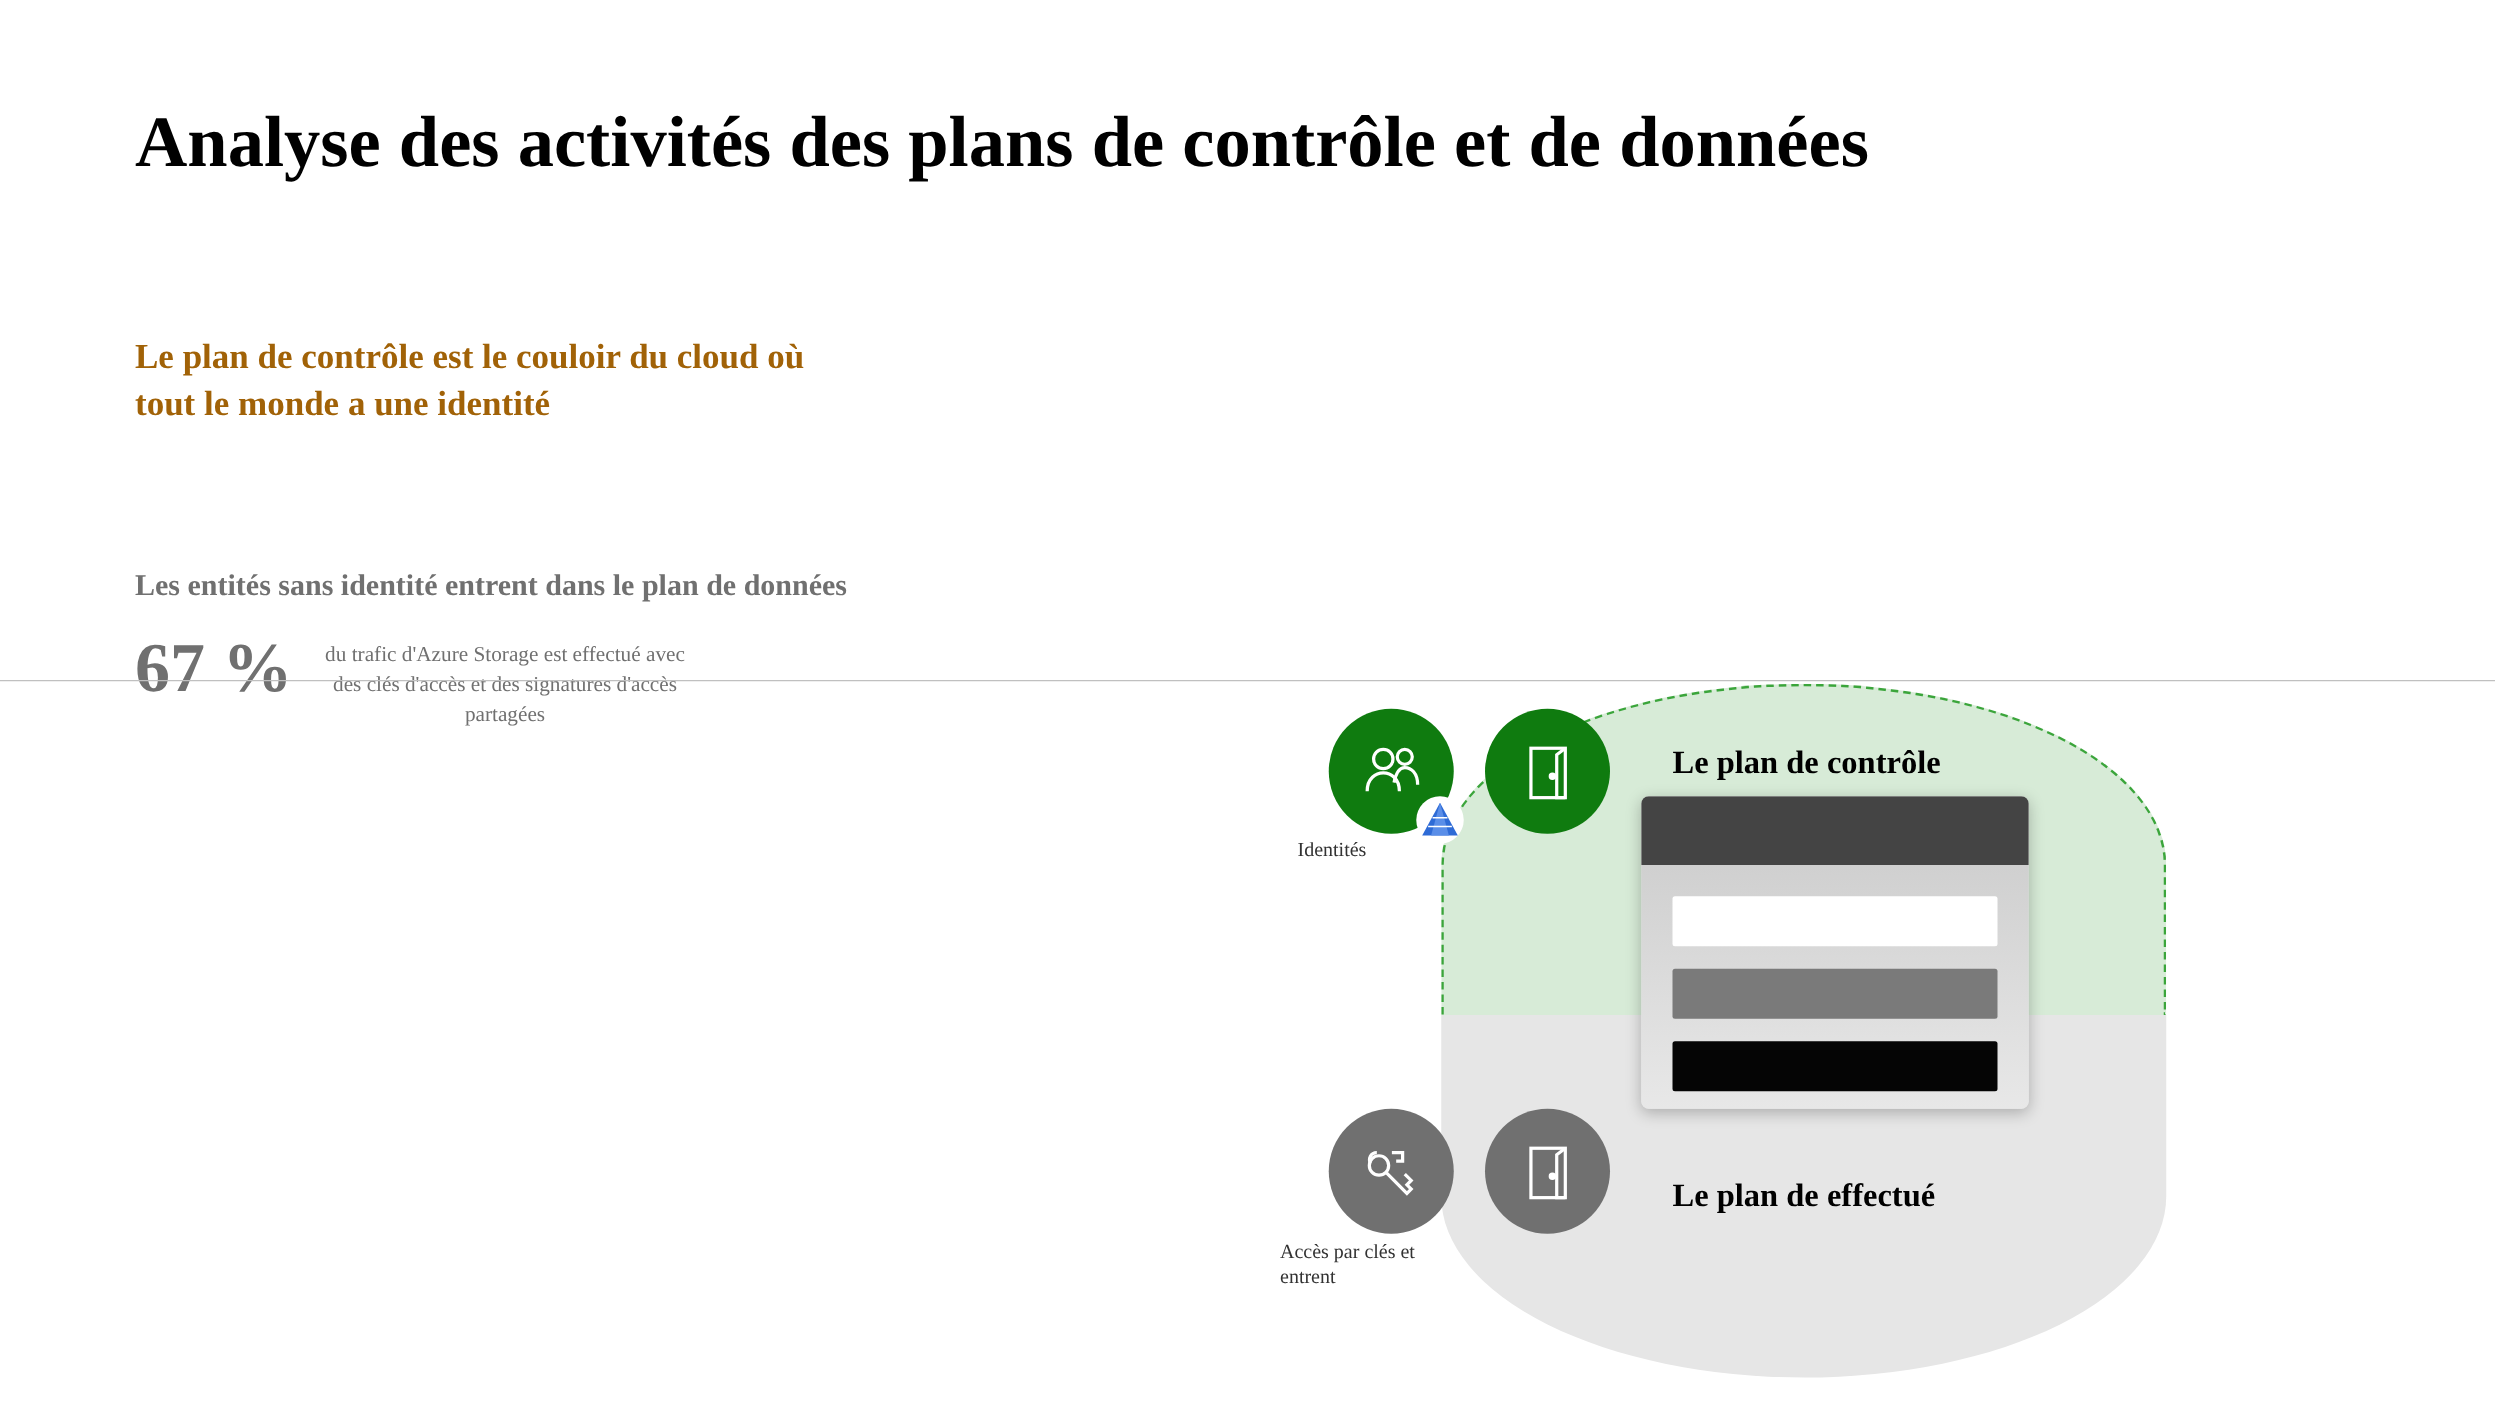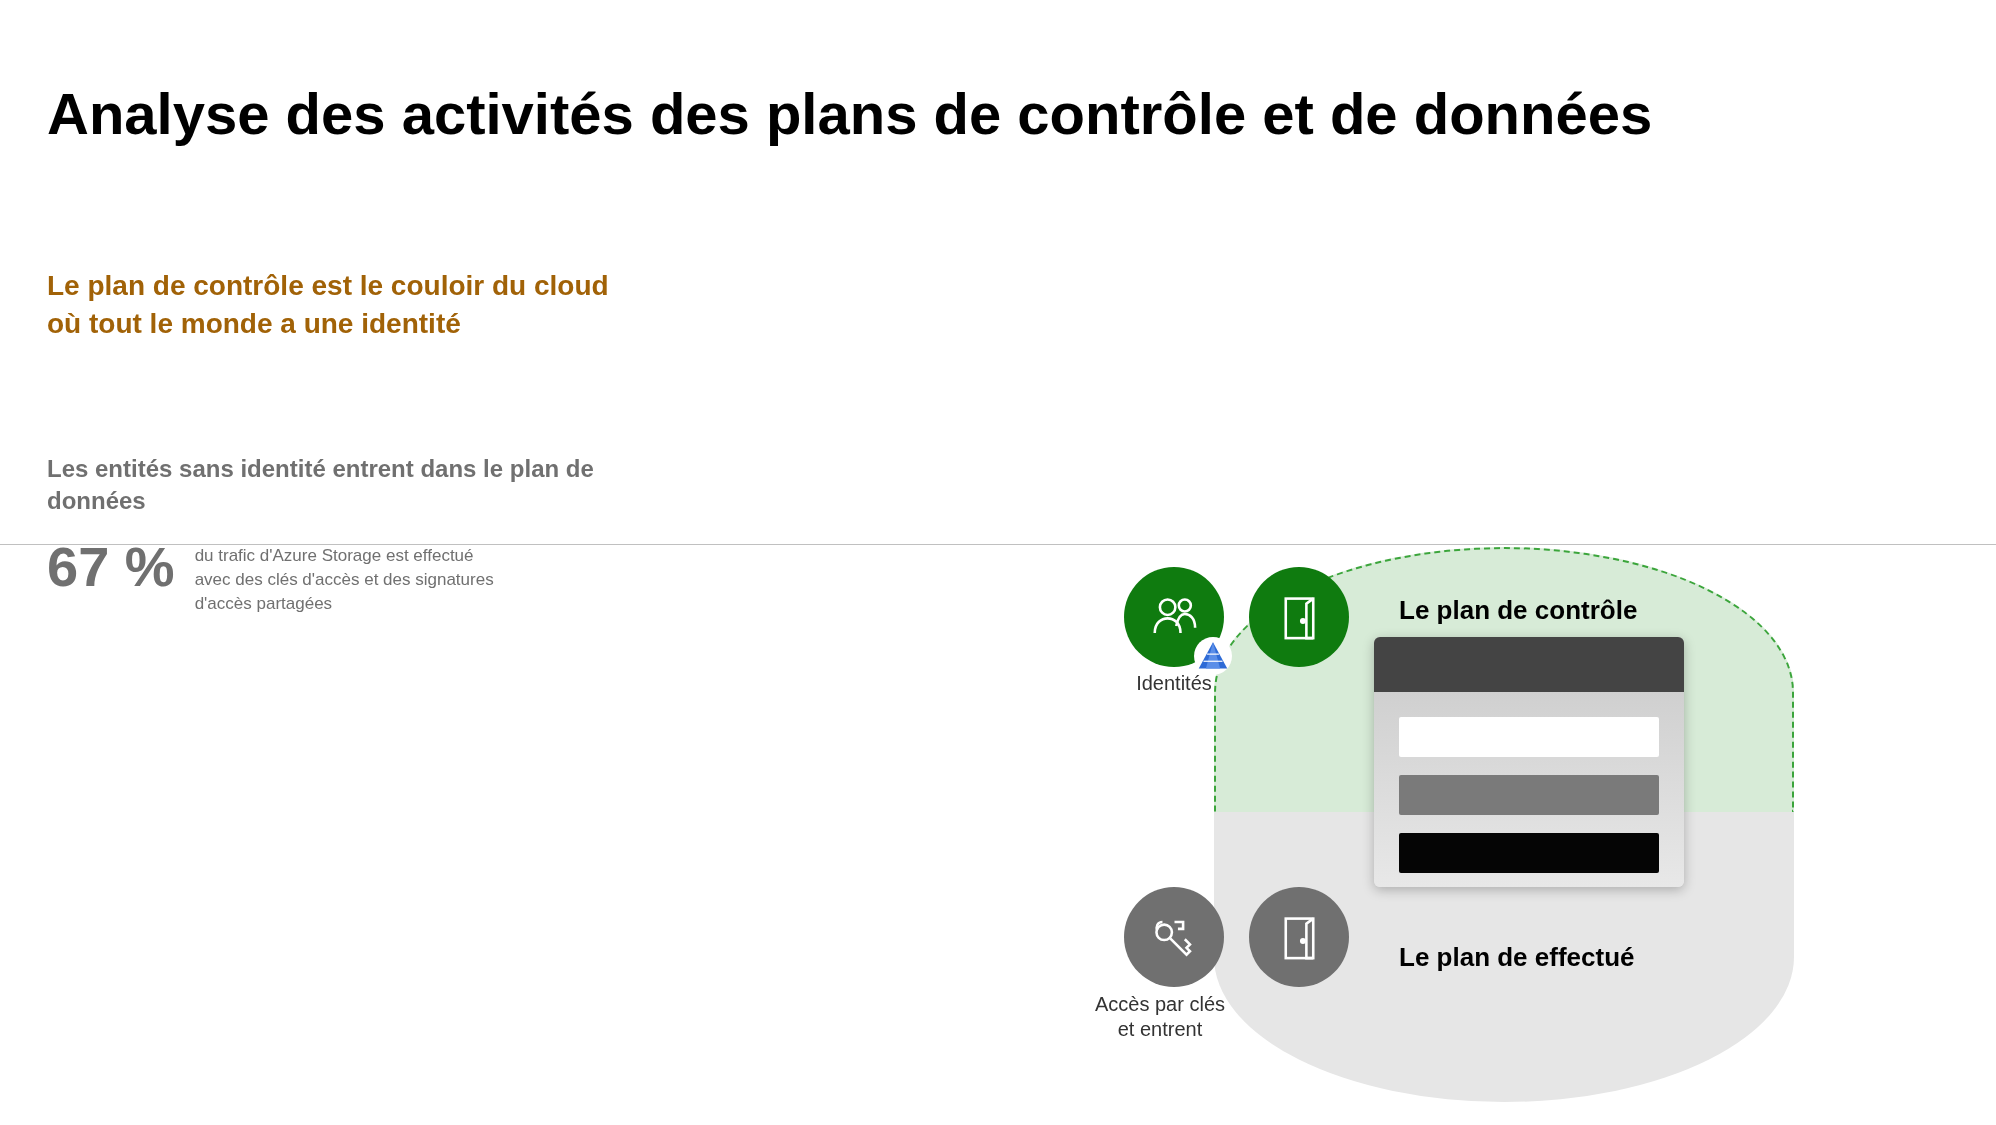--- a/index.html
+++ b/index.html
@@ -5,23 +5,24 @@
     * { margin: 0; padding: 0; box-sizing: border-box; }
     body {
       font-family: 'Segoe UI', Arial, sans-serif;
       background: #ffffff;
       width: 1996px;
       height: 1125px;
       position: relative;
       overflow: hidden;
     }
     .slide {
-      padding: 80px 47px;
+      padding: 80px 108px;
       height: 100%;
       position: relative;
+      font-family: Liberation Serif, serif;
     }
     .title {
       font-size: 58px;
       font-weight: 600;
       color: #000;
       margin-bottom: 120px;
     }
     .content-area {
       position: relative;
       display: flex;
@@ -41,20 +42,21 @@
       font-size: 24px;
       font-weight: 600;
       color: #707070;
       line-height: 1.35;
       margin-bottom: 22px;
     }
     .stat-row {
       display: flex;
       align-items: flex-start;
       gap: 20px;
+      text-align: center;
     }
     .stat-number {
       font-size: 56px;
       font-weight: 600;
       color: #707070;
       line-height: 1;
     }
     .stat-text {
       font-size: 17px;
       color: #707070;
@@ -147,23 +149,22 @@
       border-radius: 50%;
       display: flex;
       align-items: center;
       justify-content: center;
     }
     .icon-circle.green { background: #0f7b0f; }
     .icon-circle.gray { background: #707070; }
     .icon-circle svg { width: 55px; height: 55px; }
     .icon-label {
       position: absolute;
-      font-size: 20px;
+      font-size: 16px;
       color: #333;
-      text-align: center;
       width: 150px;
     }
     .identities-icon { left: 25px; top: 20px; }
     .identities-label { left: 0px; top: 125px; }
     .door-top-icon { left: 150px; top: 20px; }
     .keys-icon { left: 25px; top: 340px; }
     .keys-label { left: -14px; top: 445px; line-height: 1.25; }
     .door-bottom-icon { left: 150px; top: 340px; }
     .badge {
       position: absolute;

